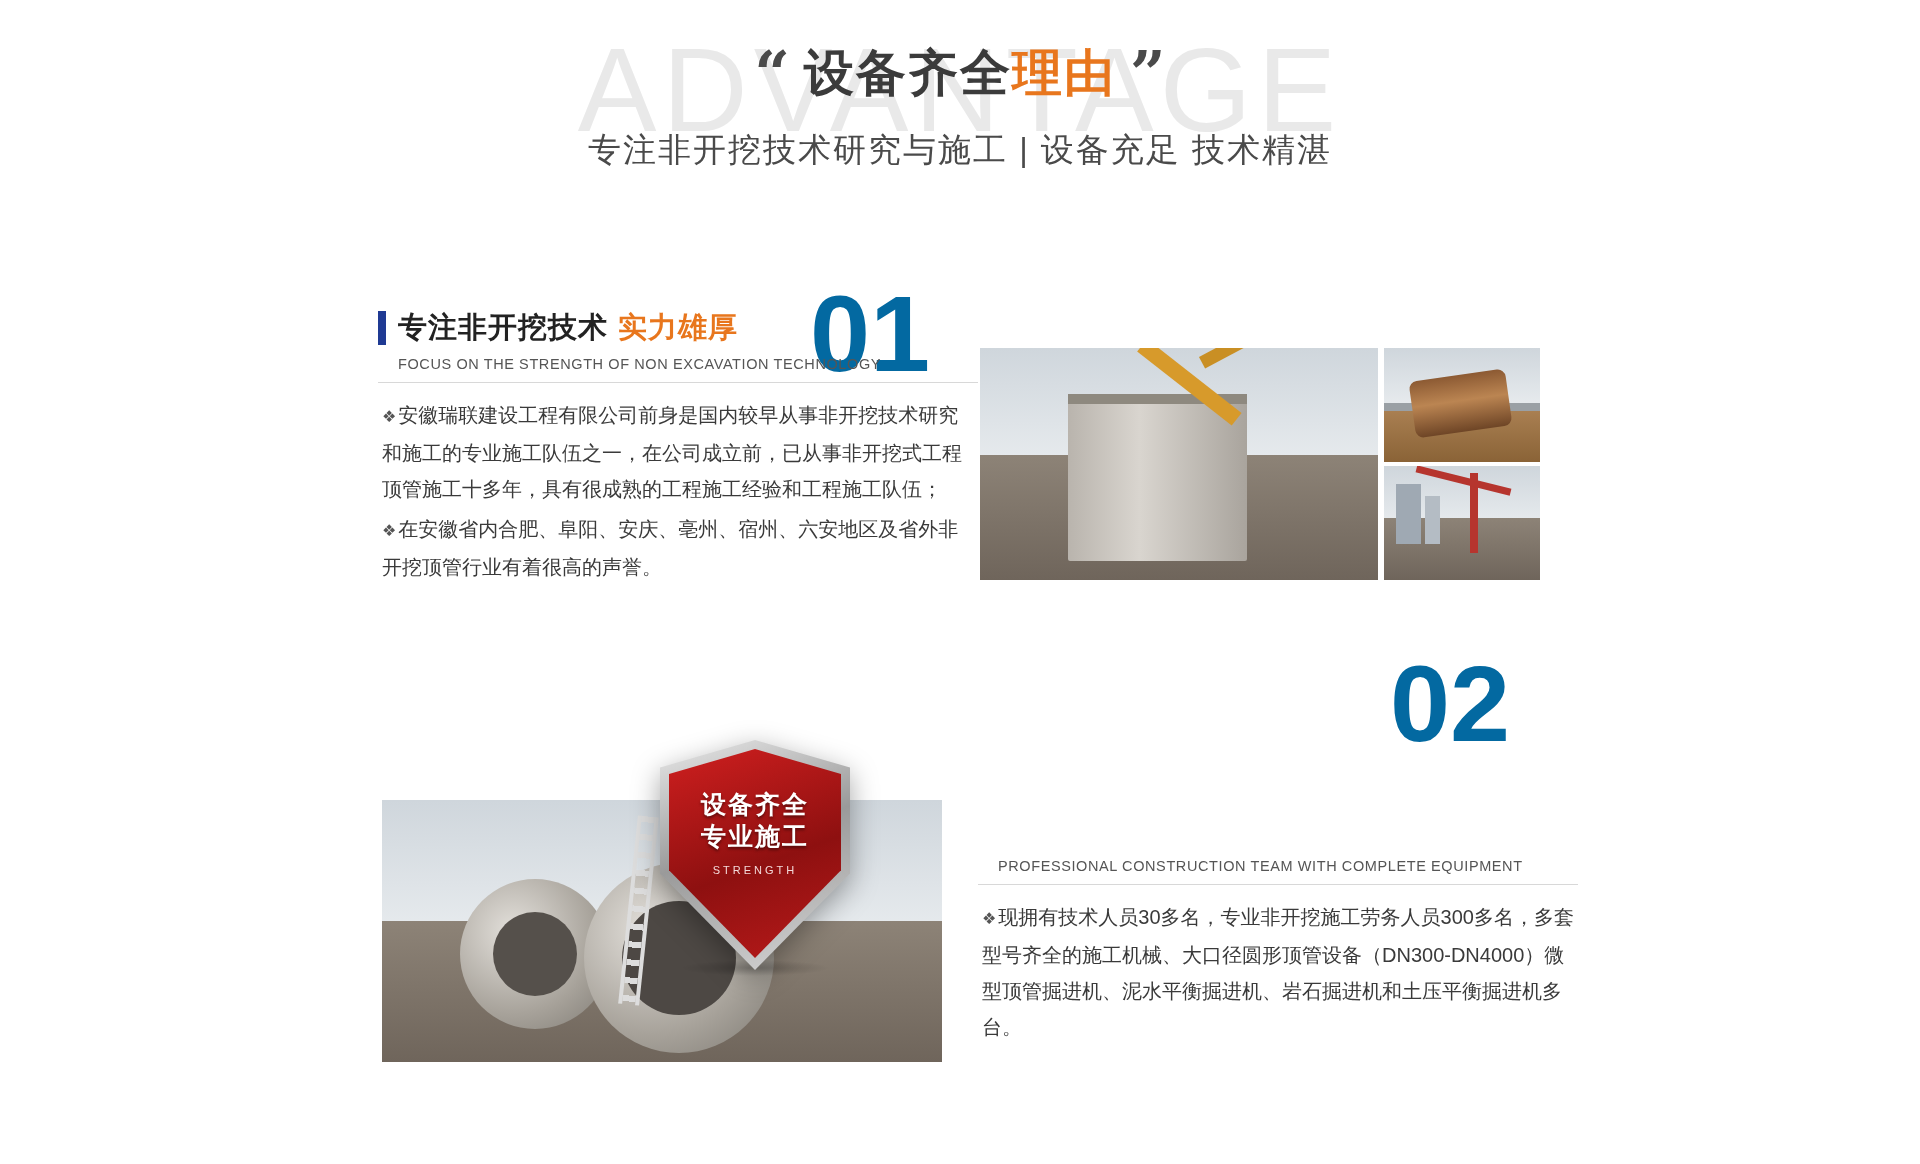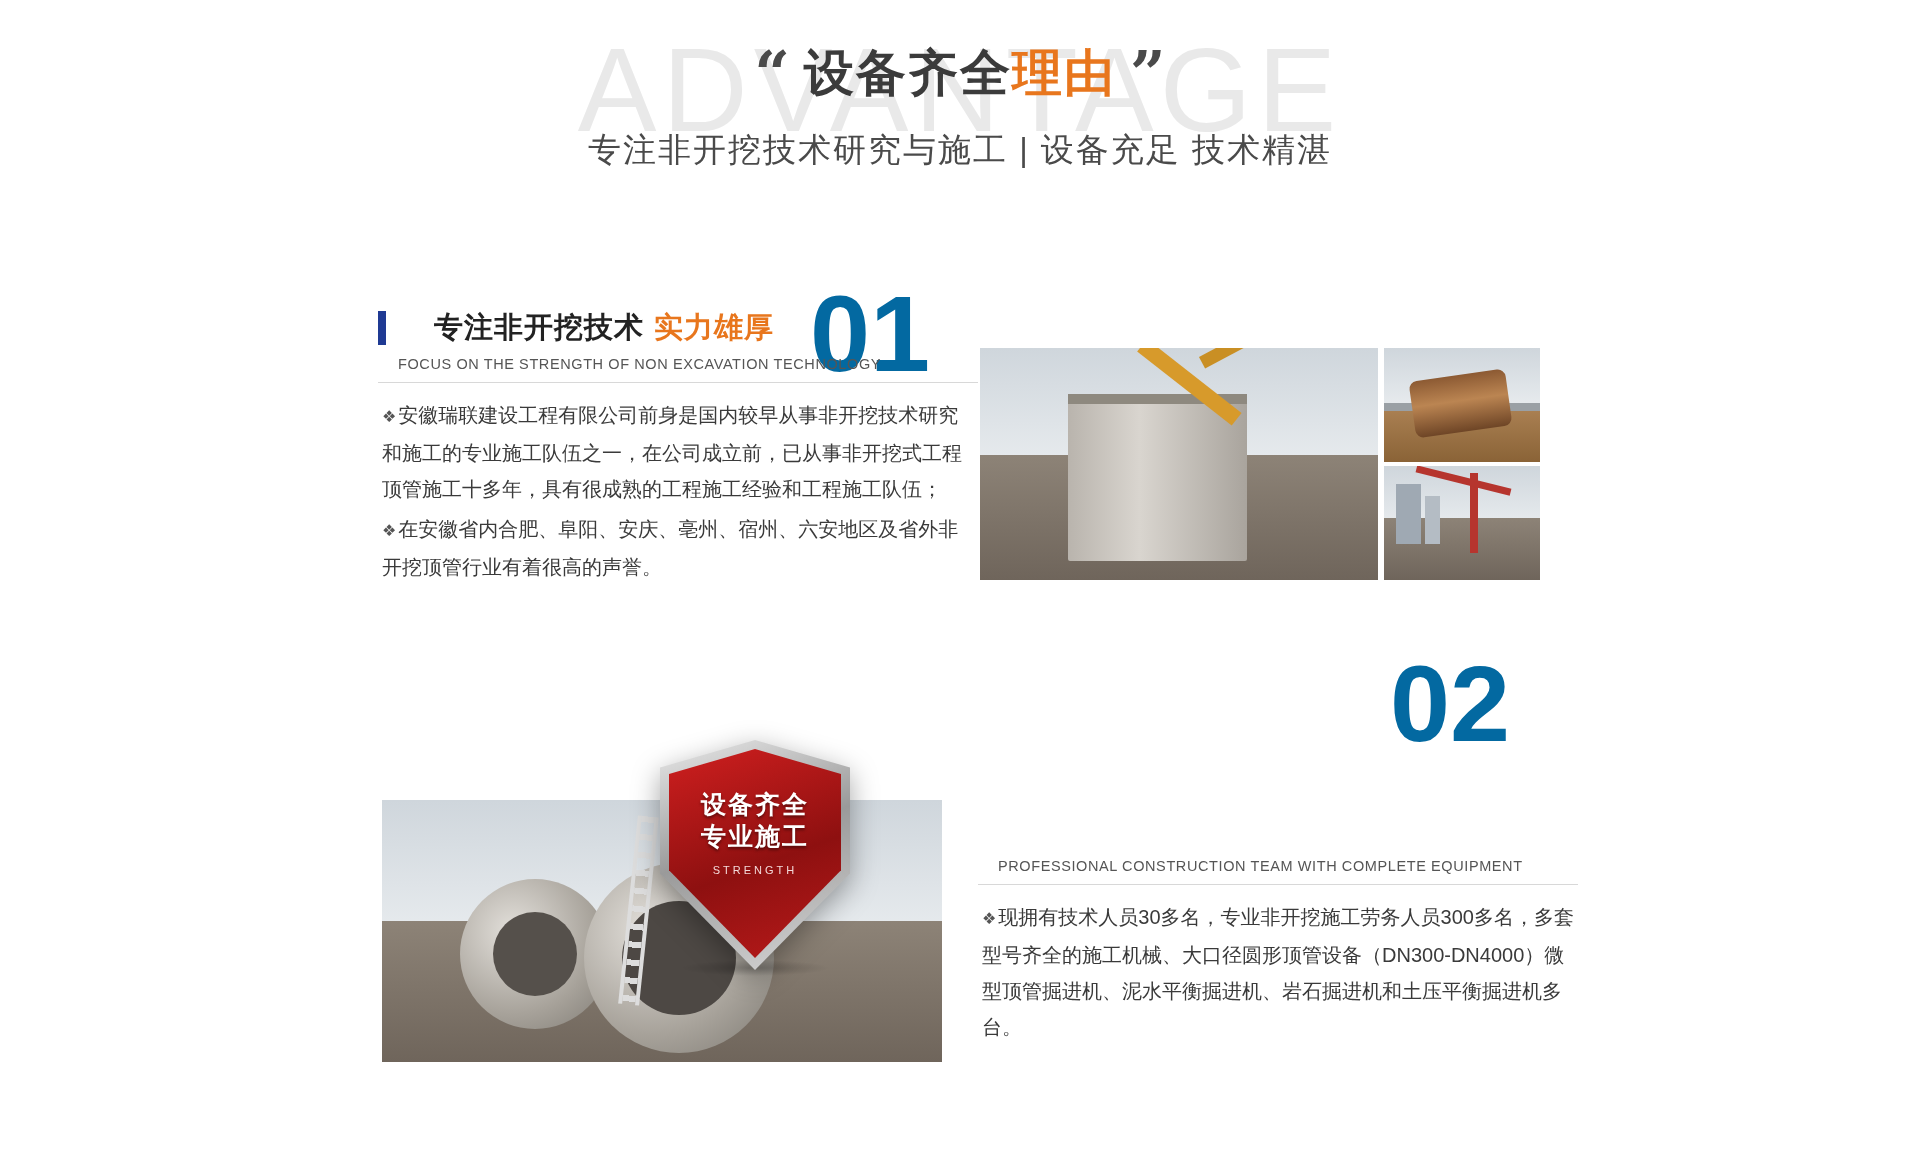--- a/index.html
+++ b/index.html
@@ -41,21 +41,21 @@
 
   .num{
     position:absolute;
     font-size:108px;font-weight:bold;color:#0369a1;line-height:1;
     font-family:"Liberation Sans",sans-serif;user-select:none;
   }
   .num1{left:810px;top:280px;}
   .num2{left:1390px;top:650px;}
 
   .txtcol1{position:absolute;left:378px;top:308px;width:600px;}
-  .title-row{display:flex;align-items:center;gap:36px;}
+  .title-row{display:flex;align-items:center;}
   .bar{width:8px;height:34px;background:#1f3a93;margin-right:12px;}
   .bar.orange{background:#e8761d;}
   .t-main{font-size:29px;font-weight:bold;color:#222;letter-spacing:1px;}
   .t-main .accent{color:#e8761d;margin-left:10px;}
   .t-en{
     font-size:14.5px;color:#555;letter-spacing:.6px;margin-top:8px;margin-left:20px;
     font-family:"Liberation Sans",sans-serif;
   }
   .rule{height:1px;background:#d8d8d8;margin-top:10px;width:100%;}
   .para{margin-top:14px;font-size:20px;line-height:36px;color:#3a3a3a;}

